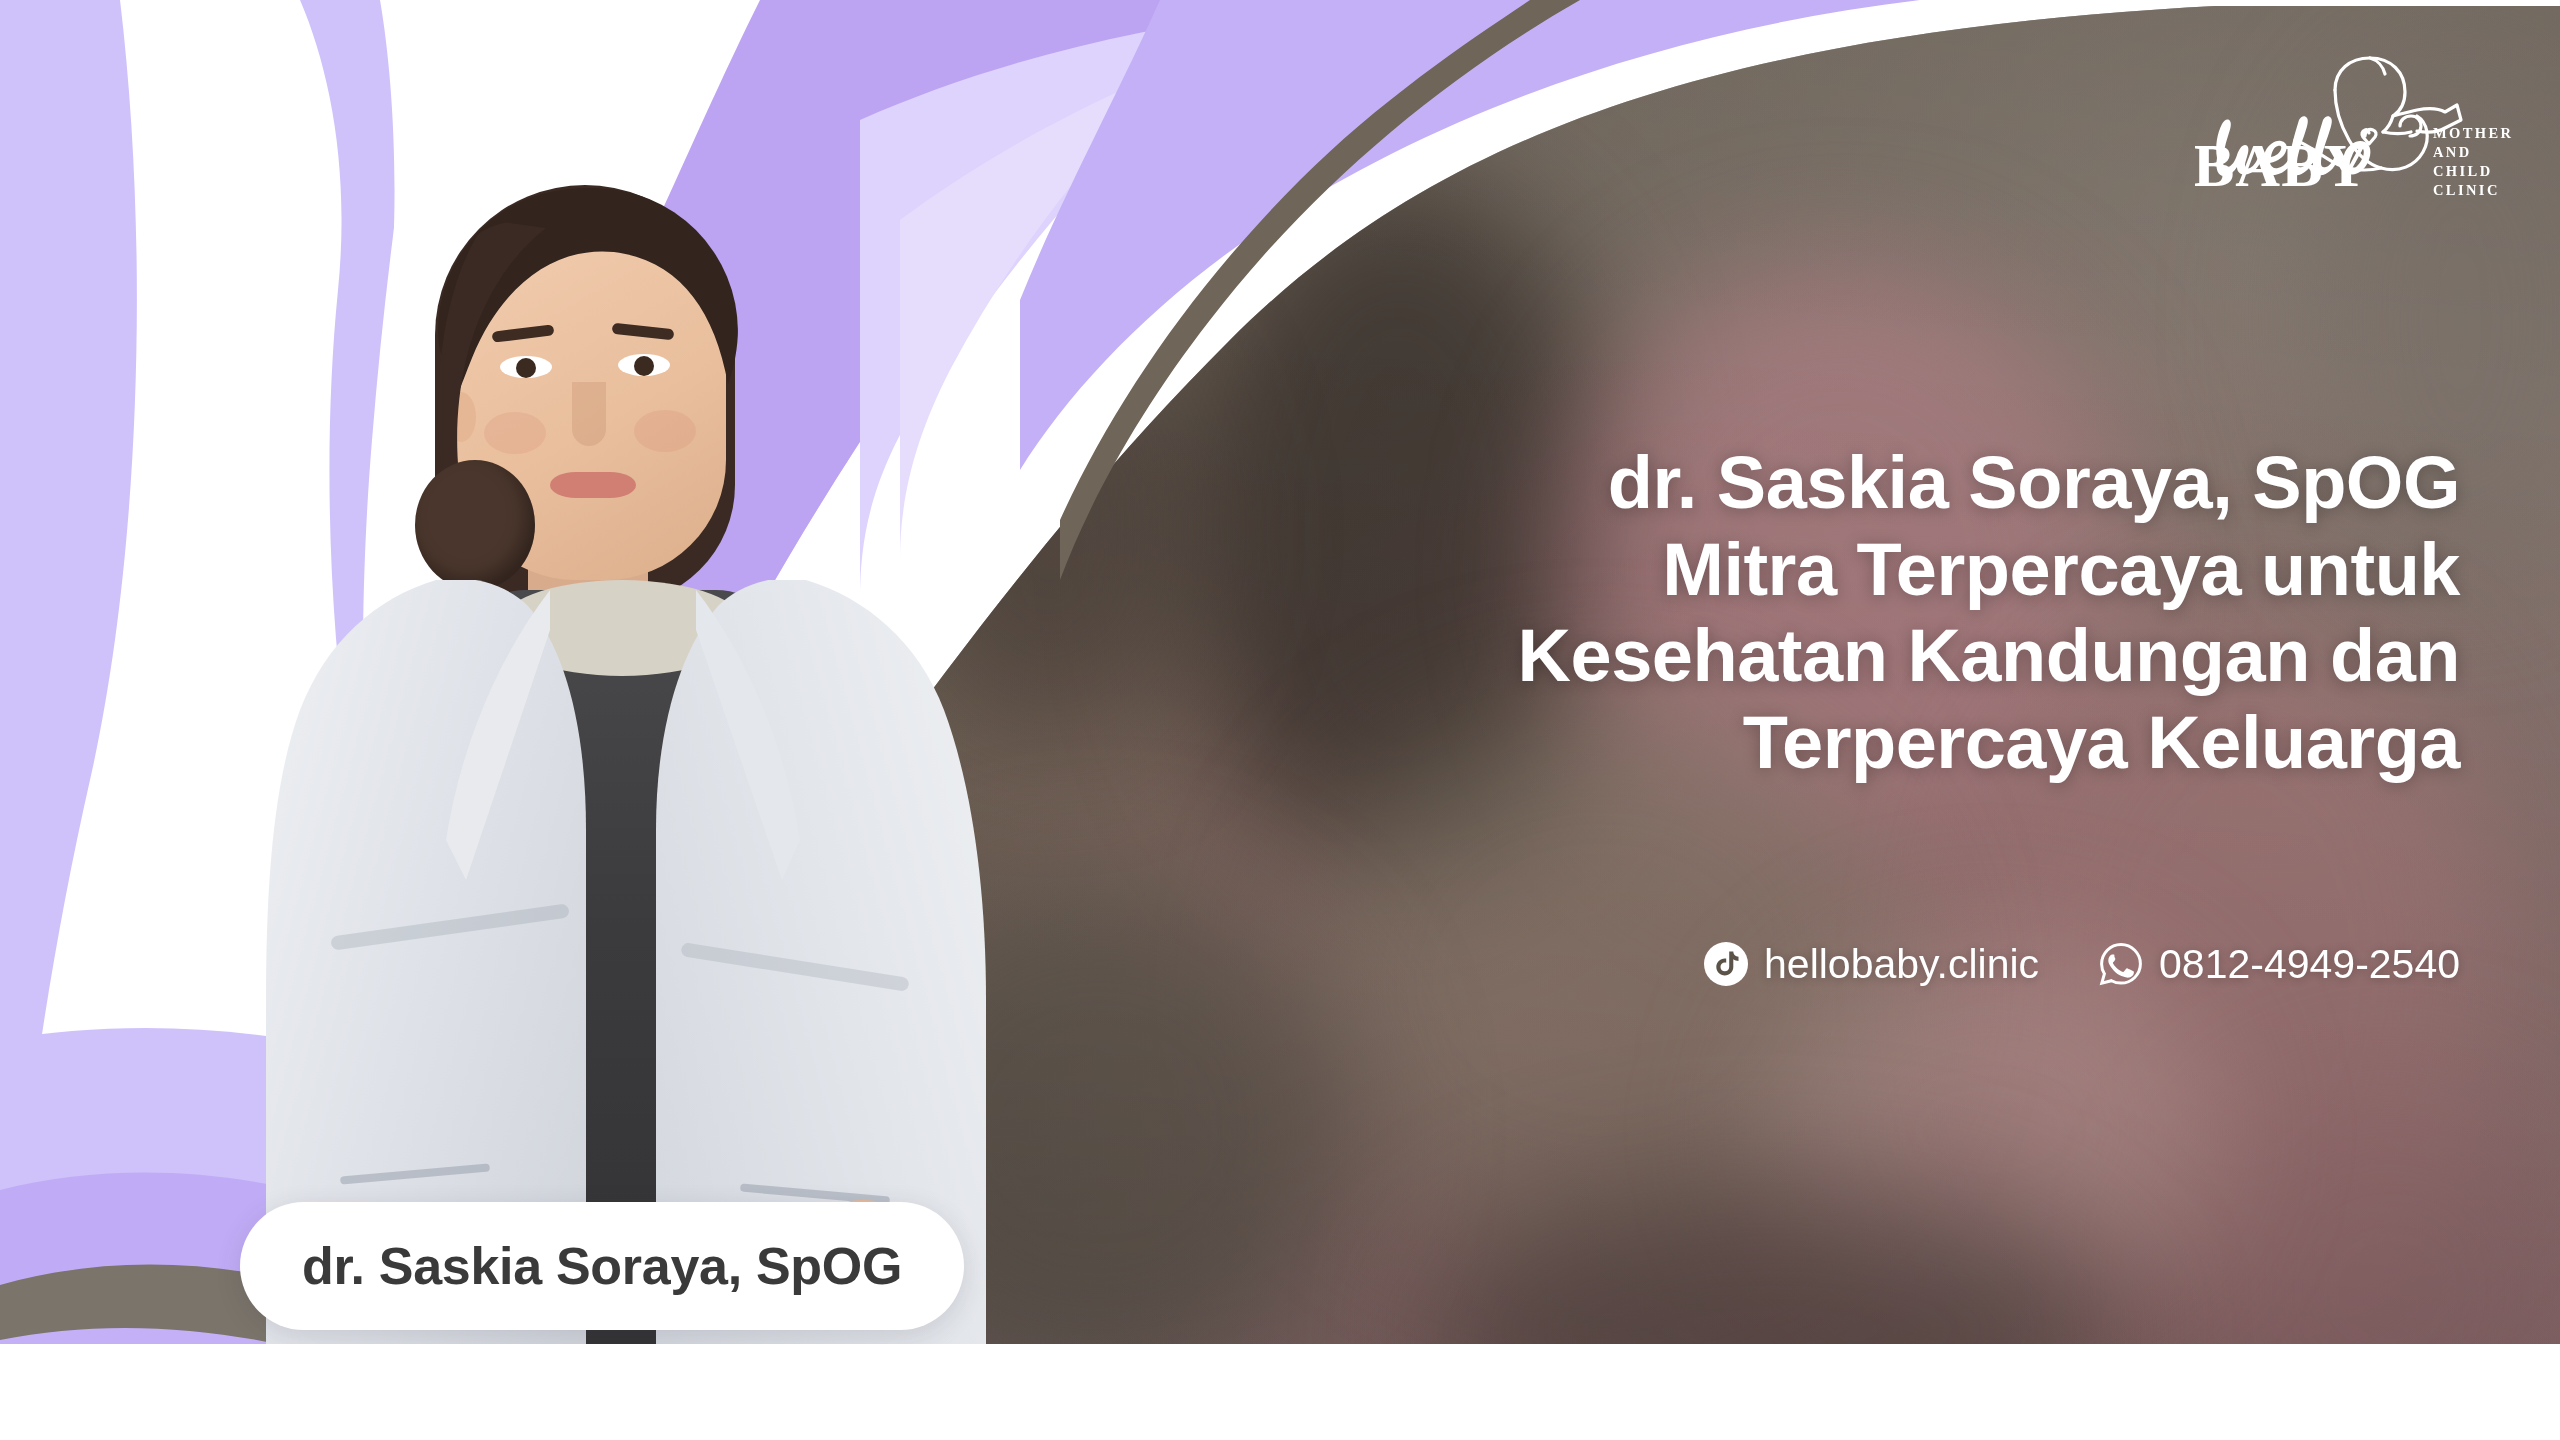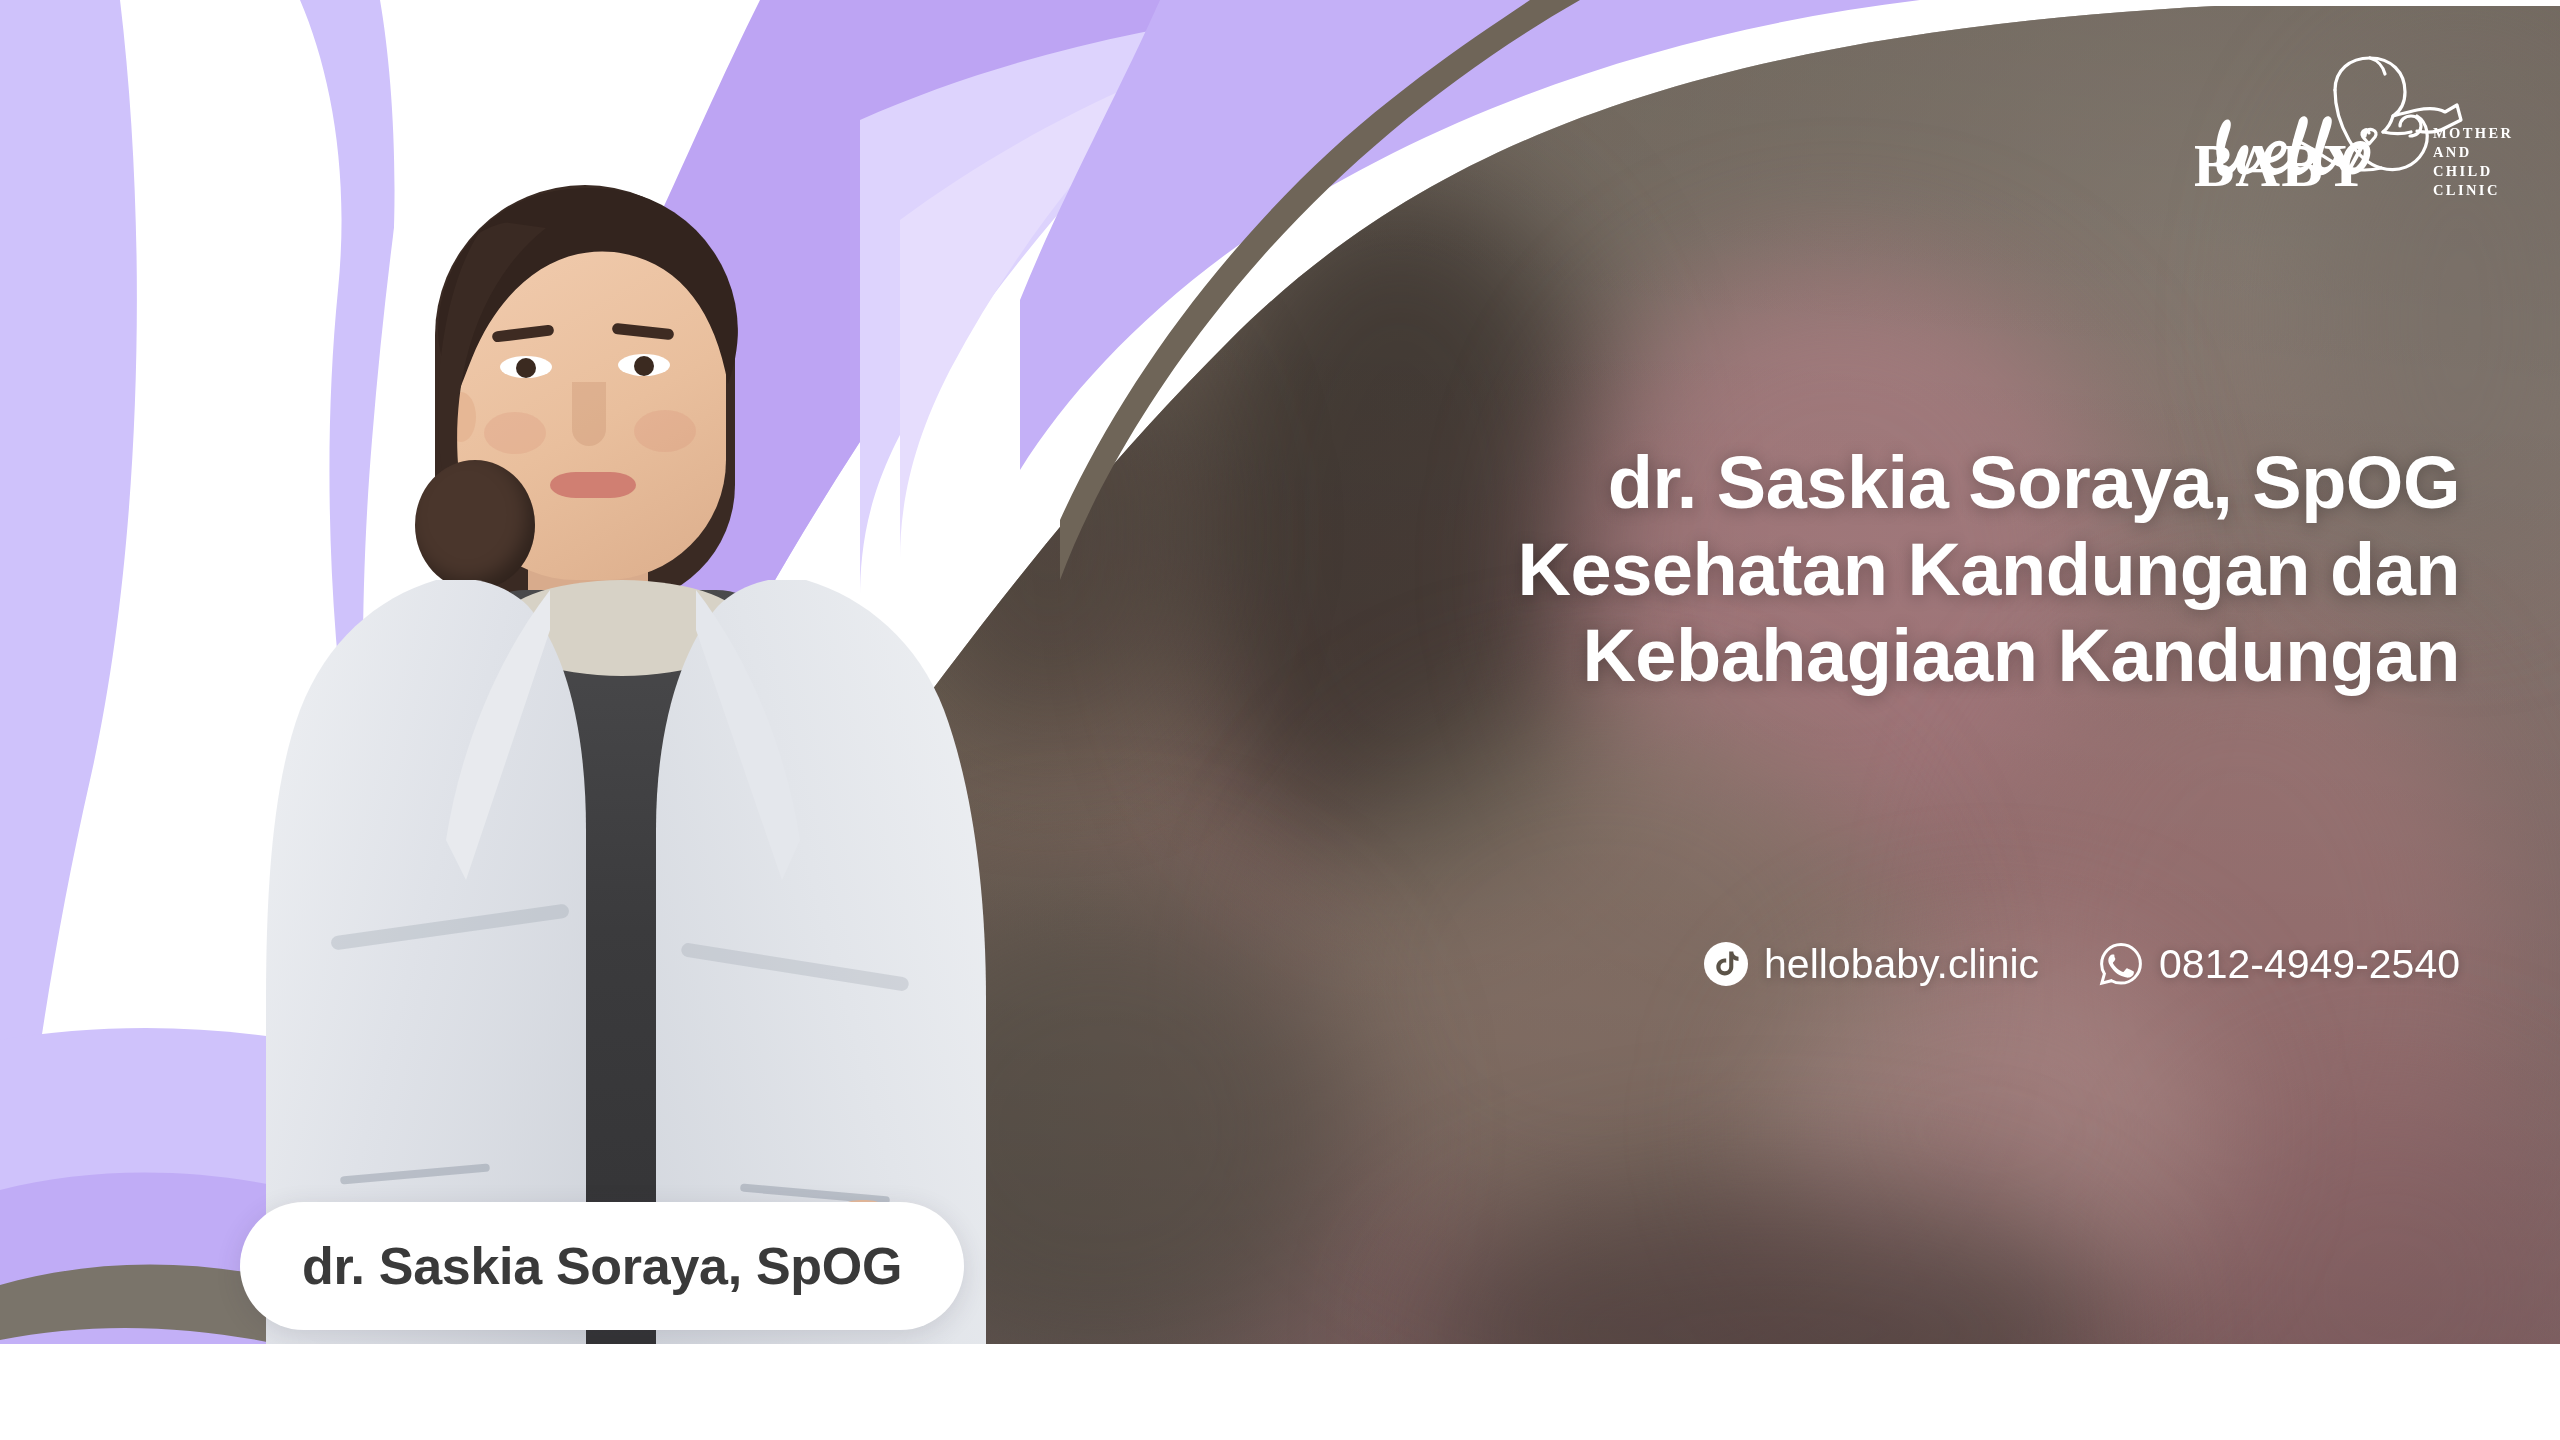--- a/index.html
+++ b/index.html
@@ -354,22 +354,23 @@
     <div class="logo-sub">
       <div>MOTHER</div>
       <div>AND</div>
       <div>CHILD</div>
       <div>CLINIC</div>
     </div>
   </div>
 
   <div class="headline">
     <span class="ln">dr. Saskia Soraya, SpOG</span>
+    <span class="ln">Mitra Terpercaya untuk</span>
     <span class="ln">Kesehatan Kandungan dan</span>
-    <span class="ln">Kebahagiaan Kandungan</span>
+    <span class="ln">Terpercaya Keluarga</span>
   </div>
 
   <div class="social">
 
 
     <div class="social-item">
       <svg class="social-icon" viewBox="0 0 48 48" aria-hidden="true">
         <circle cx="24" cy="24" r="22" fill="#ffffff"></circle>
         <path d="M27.2 11.6 L27.2 26.9 C27.2 29.4 25.2 31.3 22.8 31.3 C20.4 31.3 18.5 29.4 18.5 26.9 C18.5 24.5 20.4 22.6 22.8 22.6 C23.3 22.6 23.8 22.6 24.2 22.8 L24.2 18.6 C23.8 18.5 23.3 18.5 22.8 18.5 C18.1 18.5 14.3 22.3 14.3 26.9 C14.3 31.6 18.1 35.4 22.8 35.4 C27.5 35.4 31.3 31.6 31.3 26.9 L31.3 19.3 C32.8 20.4 34.6 21 36.5 21 L36.5 16.8 C33.6 16.8 31.3 14.5 31.3 11.6 Z" fill="#5b5348"></path>
       </svg>

